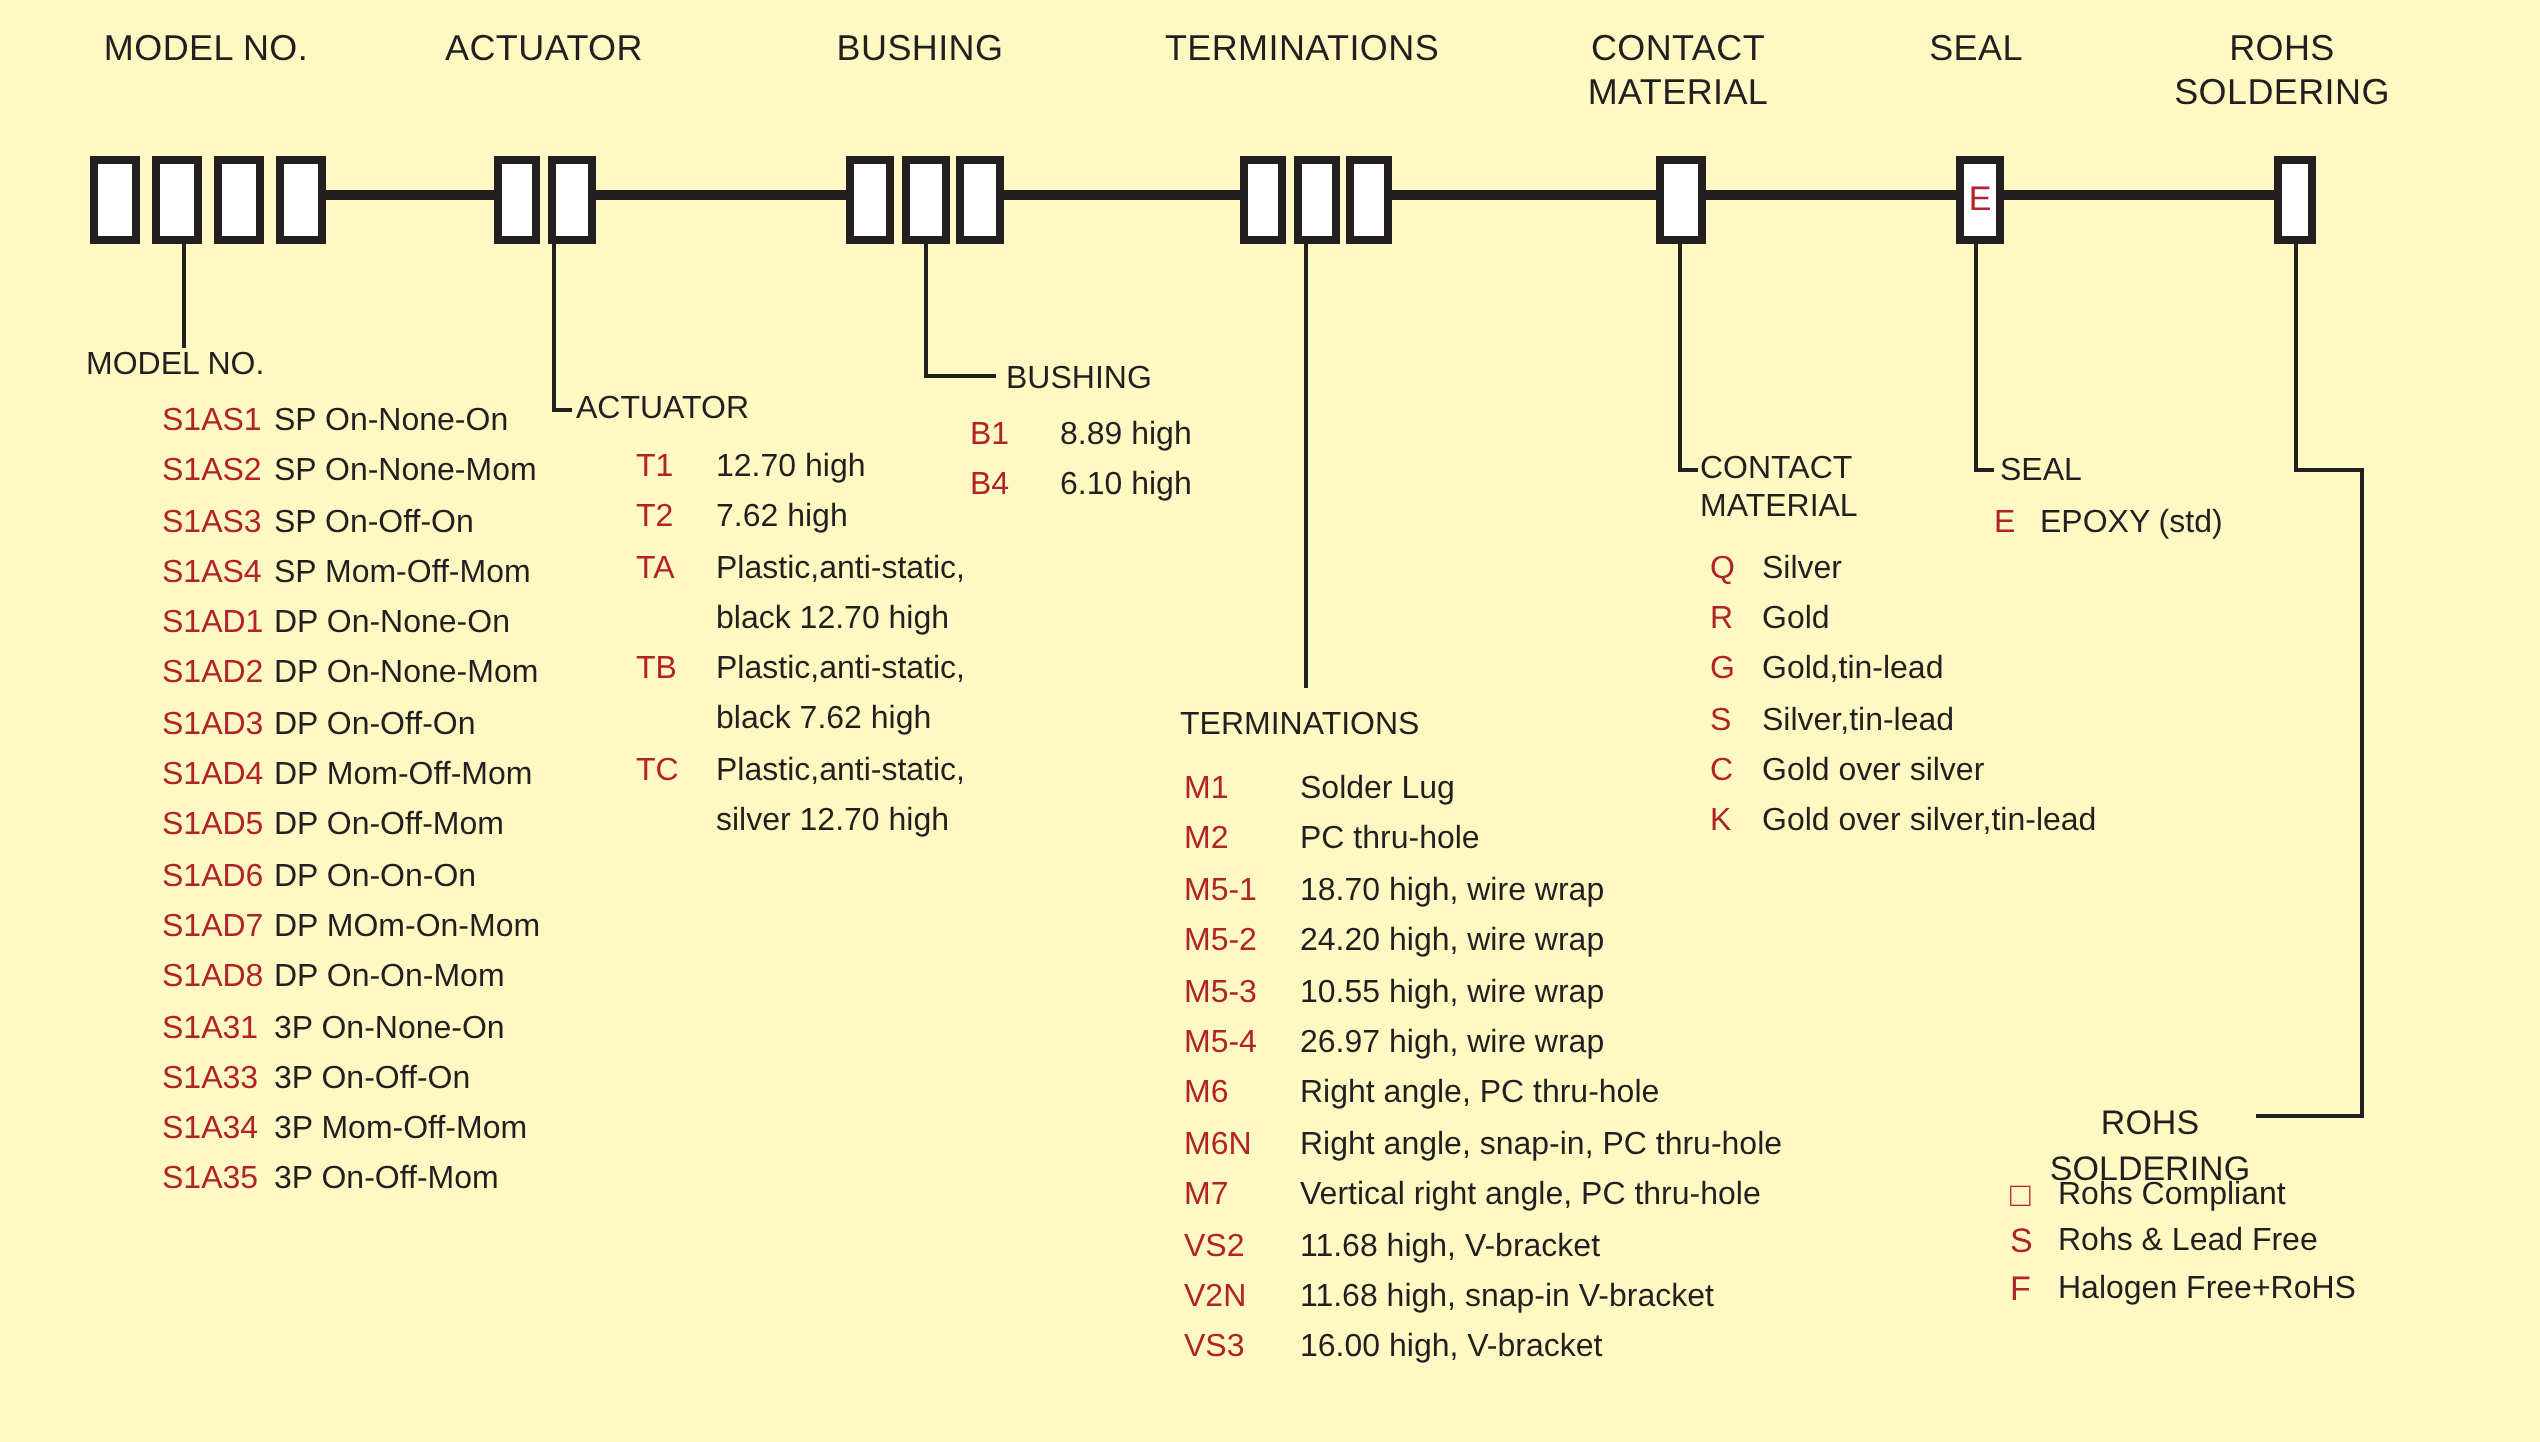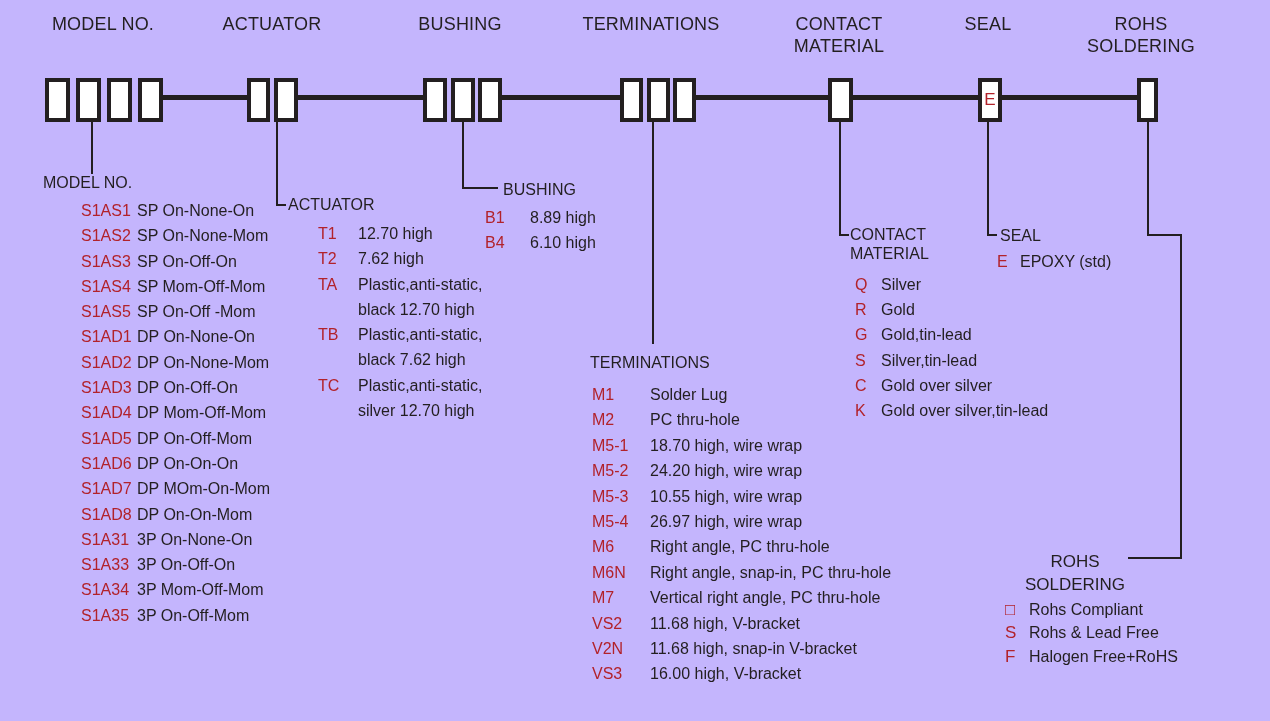--- a/index.html
+++ b/index.html
@@ -1,18 +1,18 @@
 <!DOCTYPE html>
 <html style="--red: #b2222a; --ink: #231f20;"><head>
 <meta charset="utf-8">
 <style>
   :root { --ink:#231f20; --red:#b2222a; }
   html,body { margin:0; padding:0; background:#fff; }
   #canvas {
-    position:relative; width:1270px; height:721px; background:#c4b5fd;
+    position:relative; width:1270px; height:721px; background:#fef9c3;
     font-family:"Liberation Sans", sans-serif; color:var(--ink); overflow:hidden;
   }
   
   .hdr {
     position:absolute; top:13px; transform:translateX(-50%);
     font-size:18px; line-height:22px; letter-spacing:.2px;
     text-align:center; white-space:pre-line; color:var(--ink);
   }
   
   .hline { position:absolute; height:5px; background:var(--ink); }
@@ -59,21 +59,21 @@
   .seal { left:997px; top:226px; }
   .seal .list-title { line-height:20px; margin-bottom:5px; padding-left:3px; }
   .seal .row { line-height:21px; }
   .seal .code { width:23px; }
 
   .rohs-title {
     position:absolute; left:1075px; top:551px; transform:translateX(-50%);
     font-size:17px; line-height:22.5px; text-align:center; white-space:pre-line;
     color:var(--ink);
   }
-  .rohs { left:1005px; top:598px; }
+  .rohs { left:1005px; top:586px; }
   .rohs .row { line-height:23.4px; }
   .rohs .code { width:24px; font-size:17px; }
 </style>
 </head>
 <body>
 
 <div id="canvas">
 
   <div class="hdr" style="left:103px;">MODEL NO.</div>
   <div class="hdr" style="left:272px;">ACTUATOR</div>
@@ -135,23 +135,20 @@
         <div class="row">
           <span class="code">S1AS2</span><span class="desc">SP On-None-Mom</span>
         </div>
         <div class="row">
           <span class="code">S1AS3</span><span class="desc">SP On-Off-On</span>
         </div>
         <div class="row">
           <span class="code">S1AS4</span><span class="desc">SP Mom-Off-Mom</span>
         </div>
         <div class="row">
-          <span class="code">S1AS5</span><span class="desc">SP On-Off -Mom</span>
-        </div>
-        <div class="row">
           <span class="code">S1AD1</span><span class="desc">DP On-None-On</span>
         </div>
         <div class="row">
           <span class="code">S1AD2</span><span class="desc">DP On-None-Mom</span>
         </div>
         <div class="row">
           <span class="code">S1AD3</span><span class="desc">DP On-Off-On</span>
         </div>
         <div class="row">
           <span class="code">S1AD4</span><span class="desc">DP Mom-Off-Mom</span>

